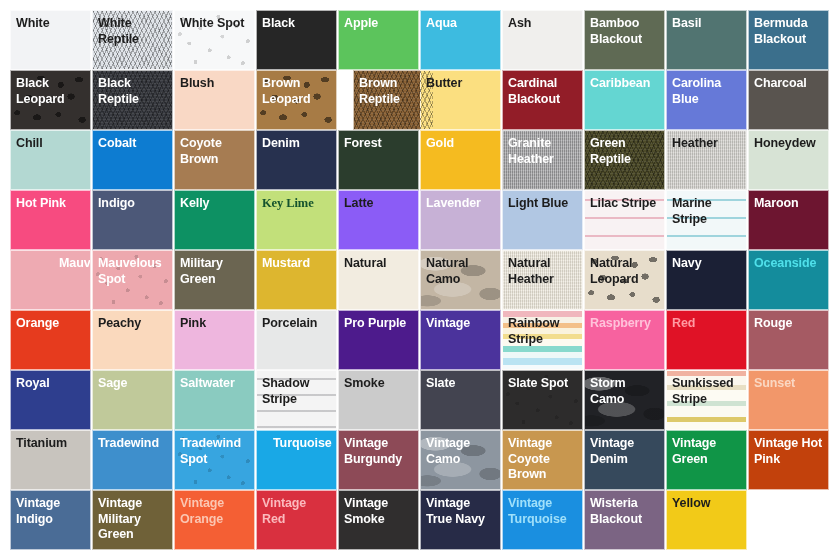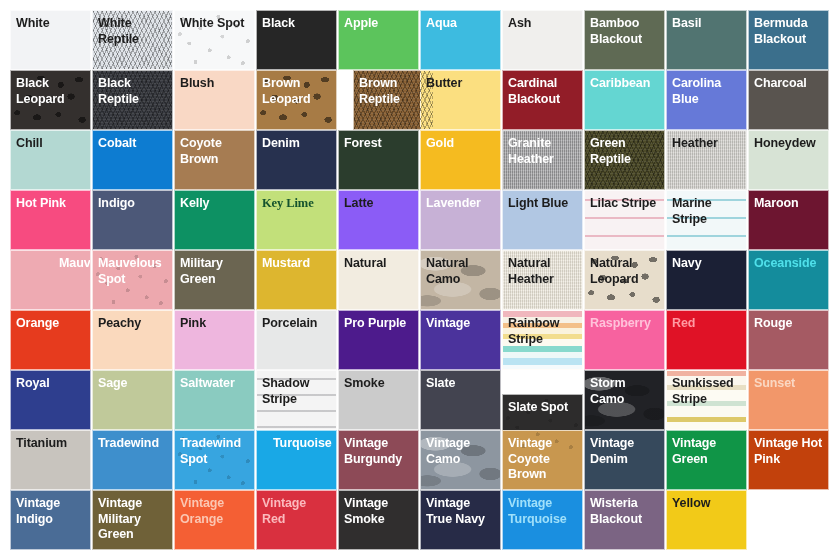--- a/index.html
+++ b/index.html
@@ -367,21 +367,21 @@
     <div class="swatch" style="background-color: rgb(244, 244, 244);">
       <span class="tex tex-stripe-shadow"></span>
       <span class="swatch-label" style="color: rgb(29, 29, 29);">Shadow Stripe</span>
     </div>
     <div class="swatch" style="background-color: rgb(203, 203, 203);">
       <span class="swatch-label" style="color: rgb(29, 29, 29);">Smoke</span>
     </div>
     <div class="swatch" style="background-color: rgb(67, 68, 80);">
       <span class="swatch-label" style="color: rgb(255, 255, 255);">Slate</span>
     </div>
-    <div class="swatch" style="background-color: rgb(45, 44, 44); margin-top: 24px;">
+    <div class="swatch" style="background-color: rgb(45, 44, 44);">
       <span class="tex tex-spot"></span>
       <span class="swatch-label" style="color: rgb(255, 255, 255);">Slate Spot</span>
     </div>
     <div class="swatch" style="background-color: rgb(33, 34, 38);">
       <span class="tex tex-camo"></span>
       <span class="swatch-label" style="color: rgb(255, 255, 255);">Storm Camo</span>
     </div>
     <div class="swatch" style="background-color: rgb(251, 246, 232);">
       <span class="tex tex-stripe-sunkissed"></span>
       <span class="swatch-label" style="color: rgb(29, 29, 29);">Sunkissed Stripe</span>

